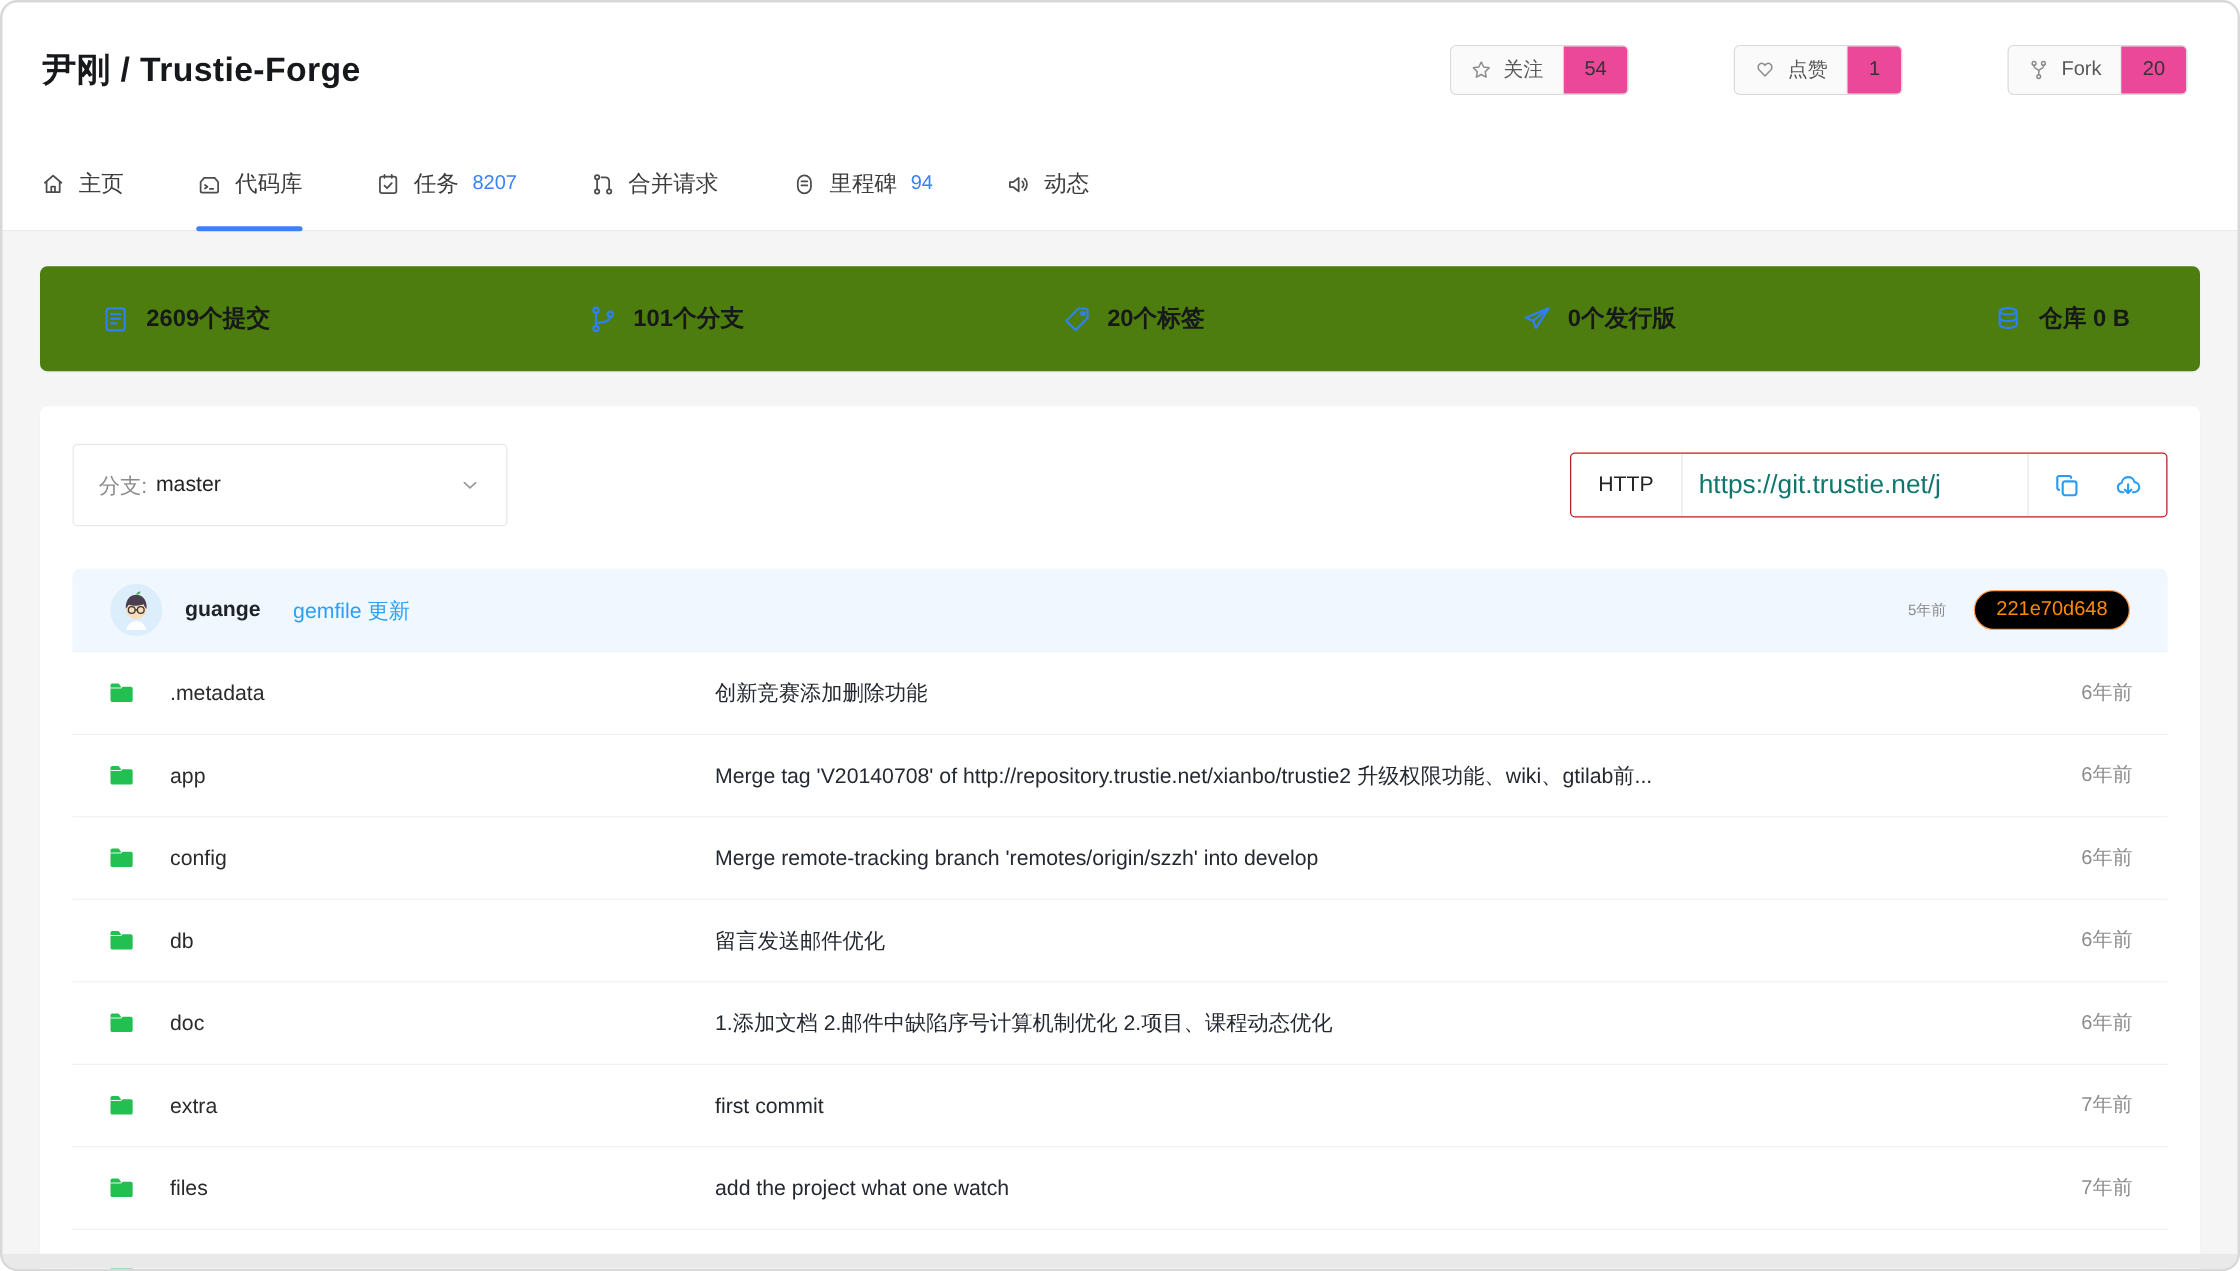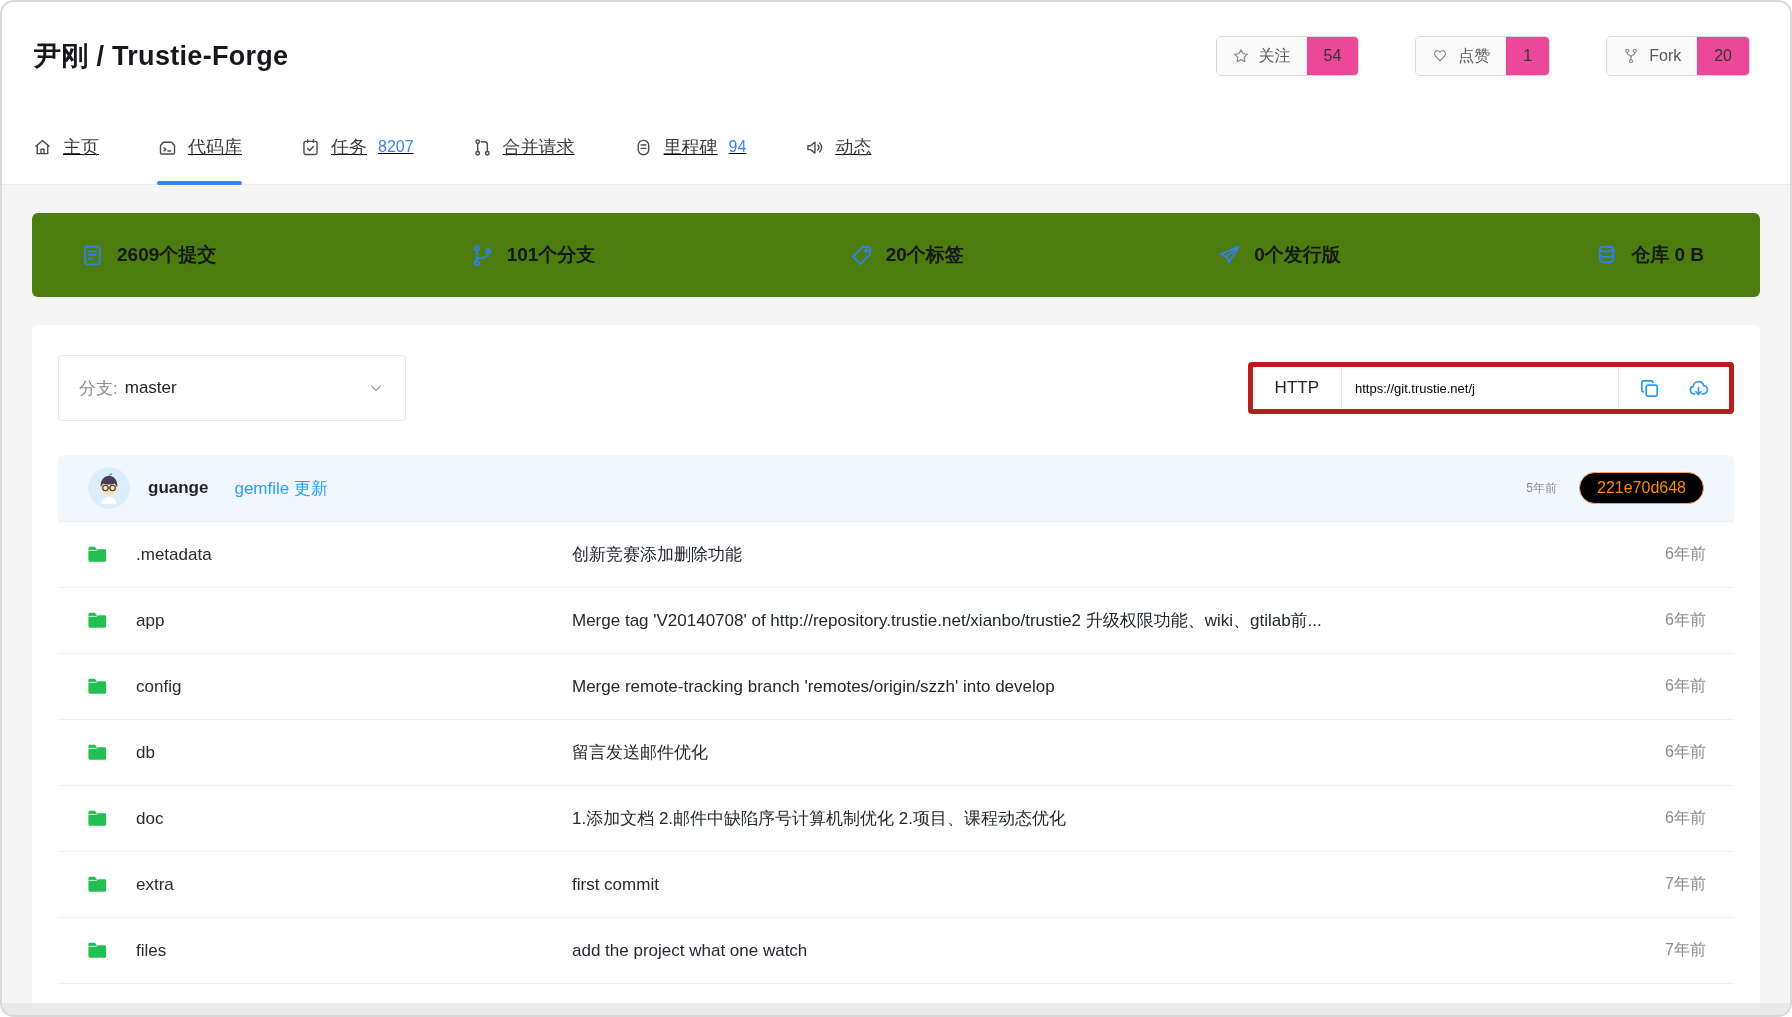--- a/index.html
+++ b/index.html
@@ -9,31 +9,31 @@
     -webkit-font-smoothing:antialiased;
   }
   .window{
     position:absolute;inset:0;border:2px solid #d8d8d8;border-radius:14px;
     overflow:hidden;background:#f5f5f6;box-sizing:border-box;
   }
   
   .app-header{height:108px;background:#fff;display:flex;align-items:center;
     justify-content:space-between;padding:0 40px 0 32px;}
   .repo-title{font-size:27px;font-weight:600;color:#17181c;letter-spacing:.3px;}
-  .header-actions{display:flex;gap:56px;}
+  .header-actions{display:flex;gap:84px;}
   .action-btn{display:flex;height:38px;border:1px solid #d9d9d9;border-radius:5px;
     overflow:hidden;background:#fff;cursor:pointer;align-items:stretch;}
   .action-left{display:flex;align-items:center;gap:9px;padding:0 15px;background:#fafafa;
     border-right:1px solid #ededed;font-size:16px;color:#595959;}
   .action-left svg{width:18px;height:18px;color:#8c8c8c;}
   .action-count{display:flex;align-items:center;padding:0 17px;background:#ec4899;
     color:#333;font-size:16px;}
   
   .tab-bar{height:74px;background:#fff;border-bottom:1px solid #ebebeb;
-    display:flex;align-items:stretch;padding:0 30px;text-decoration:underline;}
+    display:flex;align-items:stretch;padding:0 30px;}
   .tab{position:relative;display:flex;align-items:center;gap:10px;margin-right:58px;
     font-size:18px;color:#3c3c3c;cursor:pointer;}
   .tab svg{width:21px;height:21px;color:#4c4c4c;flex:none;}
   .tab .tab-count{color:#3b82f6;font-size:16px;margin-left:1px;}
   .tab.active::after{content:"";position:absolute;left:0;right:0;bottom:-1px;height:4px;
     background:#3b82f6;border-radius:2px;}
   
   .stats-card{margin:28px 30px 0;height:84px;background:#4d7c0f;border-radius:6px;
     display:flex;align-items:center;justify-content:space-between;padding:0 56px 0 48px;
     box-shadow:0 1px 2px rgba(0,0,0,.03);}
@@ -43,26 +43,26 @@
   
   .main-card{margin:28px 30px 0;background:#fff;border-radius:6px 6px 0 0;
     padding:30px 26px 0;box-shadow:0 1px 2px rgba(0,0,0,.03);min-height:660px;}
   .toolbar{display:flex;justify-content:space-between;align-items:center;}
   .branch-select{width:348px;height:66px;border:1px solid #e8e8e8;border-radius:4px;
     display:flex;align-items:center;padding:0 20px;font-size:17px;cursor:pointer;
     background:#fff;box-sizing:border-box;}
   .branch-label{color:#8c8c8c;}
   .branch-value{color:#242424;margin-left:7px;font-weight:500;flex:1;}
   .branch-select svg{width:18px;height:18px;color:#999;}
-  .clone-group{display:flex;height:52px;border:5px solid #b91c1c;border-radius:4px;
+  .clone-group{display:flex;height:52px;border:1px solid #b91c1c;border-radius:4px;
     align-items:stretch;overflow:hidden;background:#fff;box-sizing:border-box;}
   .proto{display:flex;align-items:center;padding:0 22px;font-size:17px;color:#242424;
     border-right:1px solid #e8e8e8;cursor:pointer;}
-  .clone-url{display:flex;align-items:center;width:250px;padding:0 13px;font-size:13px;
-    color:#000000;white-space:nowrap;overflow:hidden;}
+  .clone-url{display:flex;align-items:center;width:250px;padding:0 13px;font-size:21px;
+    color:#0f766e;white-space:nowrap;overflow:hidden;}
   .clone-icons{display:flex;align-items:center;gap:26px;padding:0 19px;
     border-left:1px solid #e8e8e8;}
   .clone-icons svg{width:23px;height:23px;color:#2b9df0;cursor:pointer;}
   
   .commit-row{margin-top:34px;height:66px;background:#f0f7ff;border-radius:6px 6px 0 0;
     display:flex;align-items:center;padding:0 30px;border-bottom:1px solid #e9eef3;}
   .avatar{width:42px;height:42px;border-radius:50%;margin-right:18px;flex:none;
     cursor:pointer;overflow:hidden;}
   .commit-author{font-size:17px;font-weight:700;color:#1f2329;cursor:pointer;}
   .commit-msg{font-size:17px;color:#2ba0f7;margin-left:26px;cursor:pointer;}

